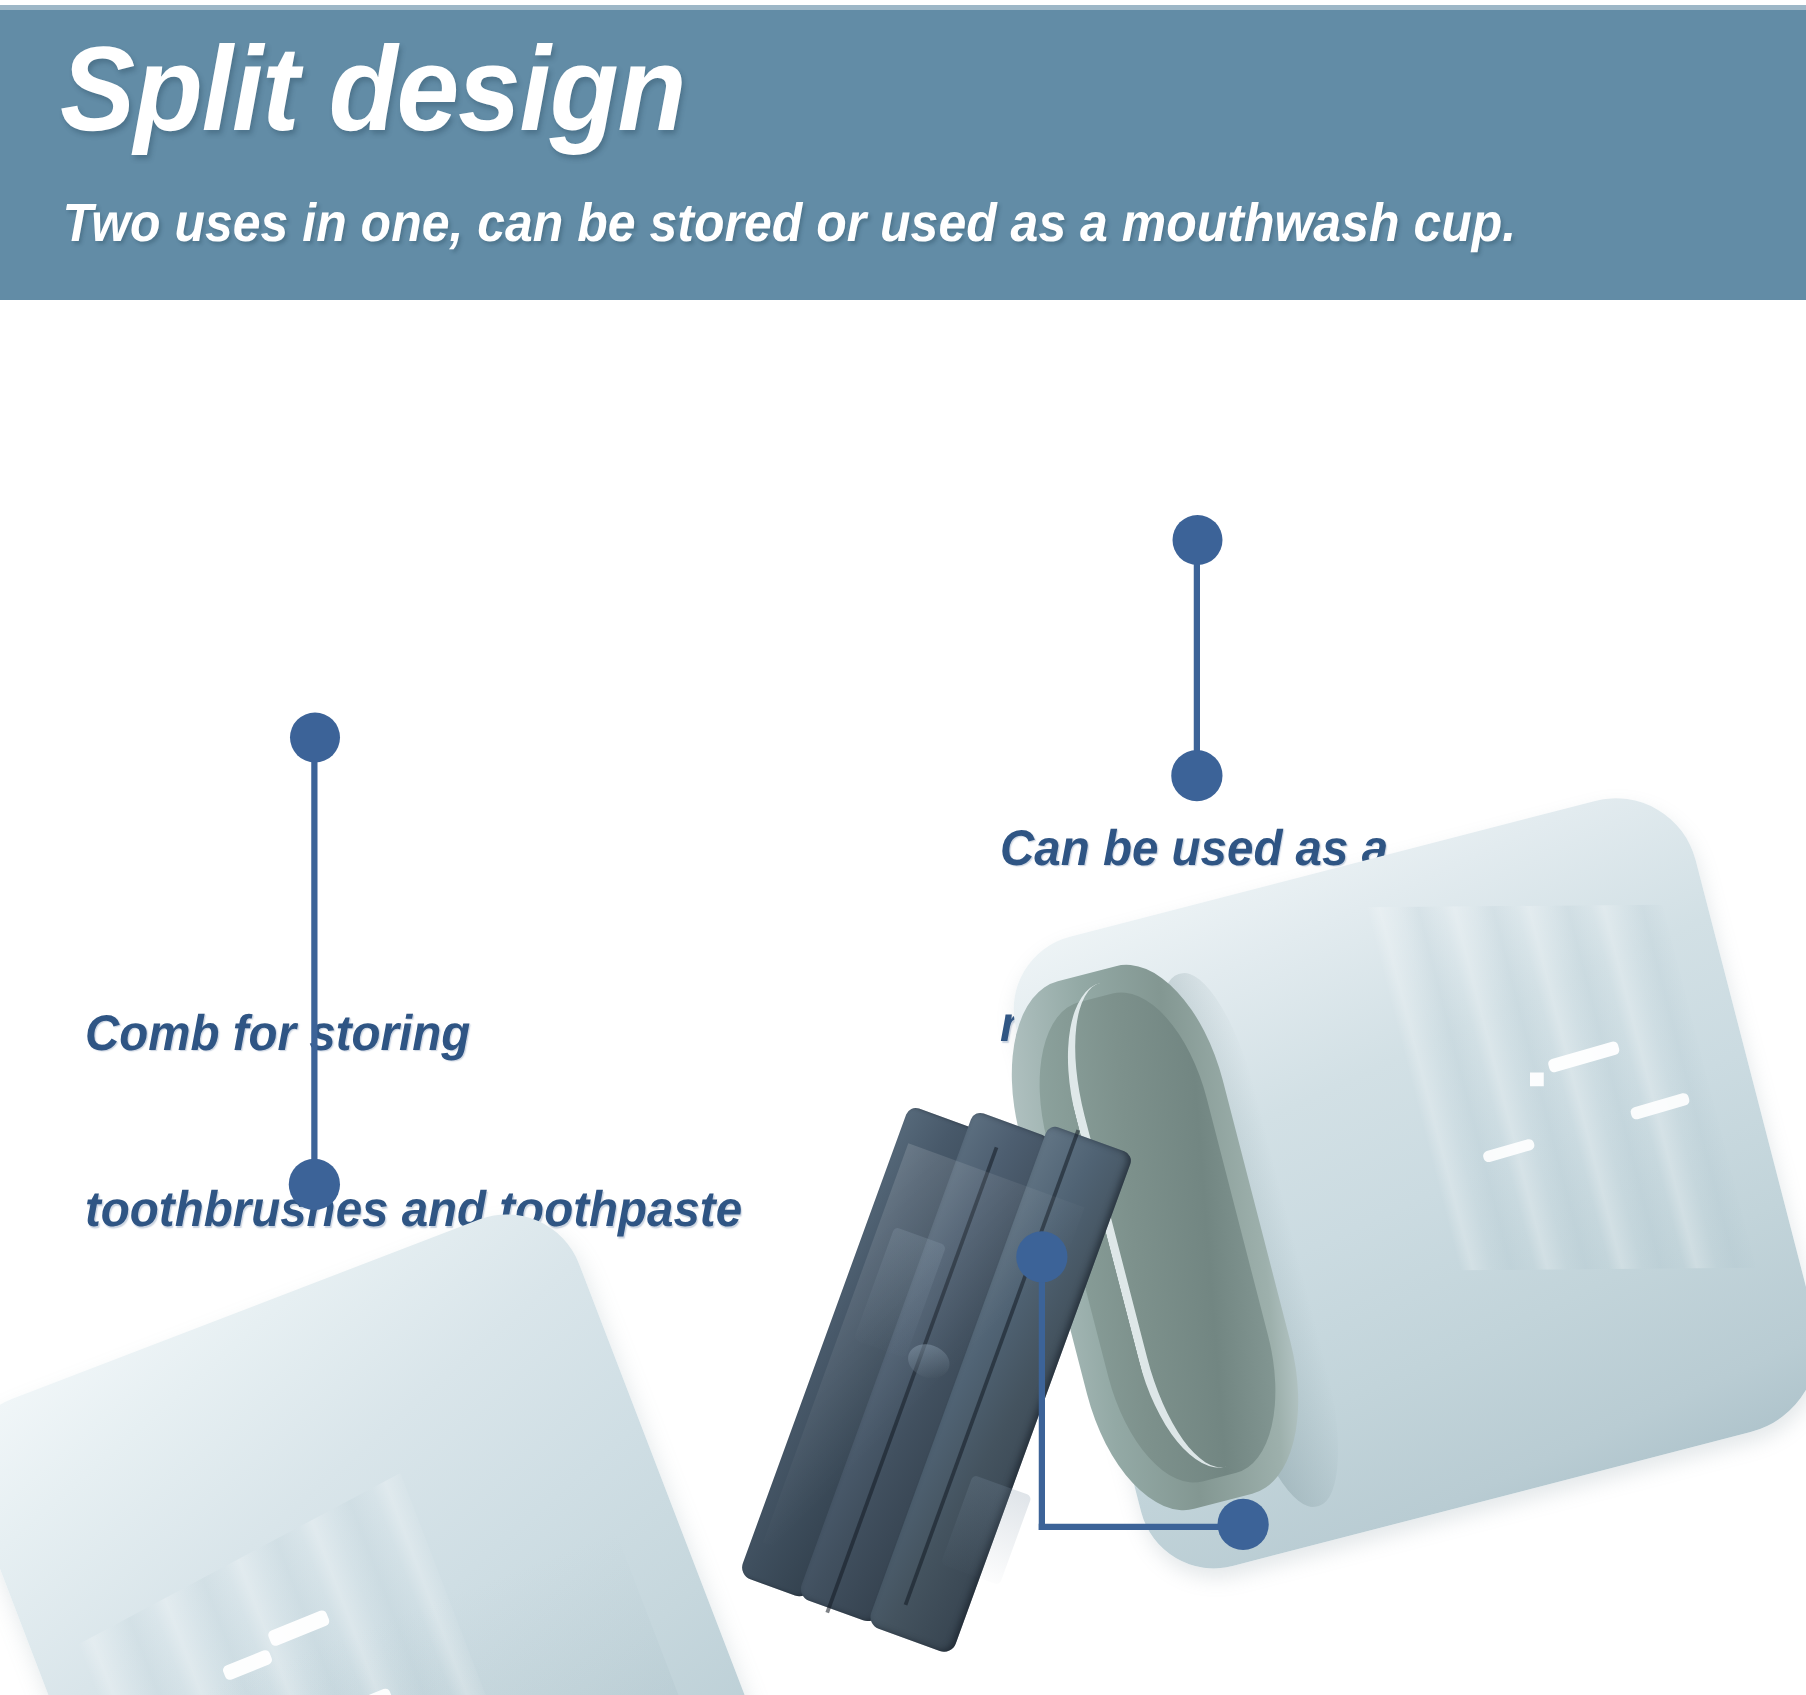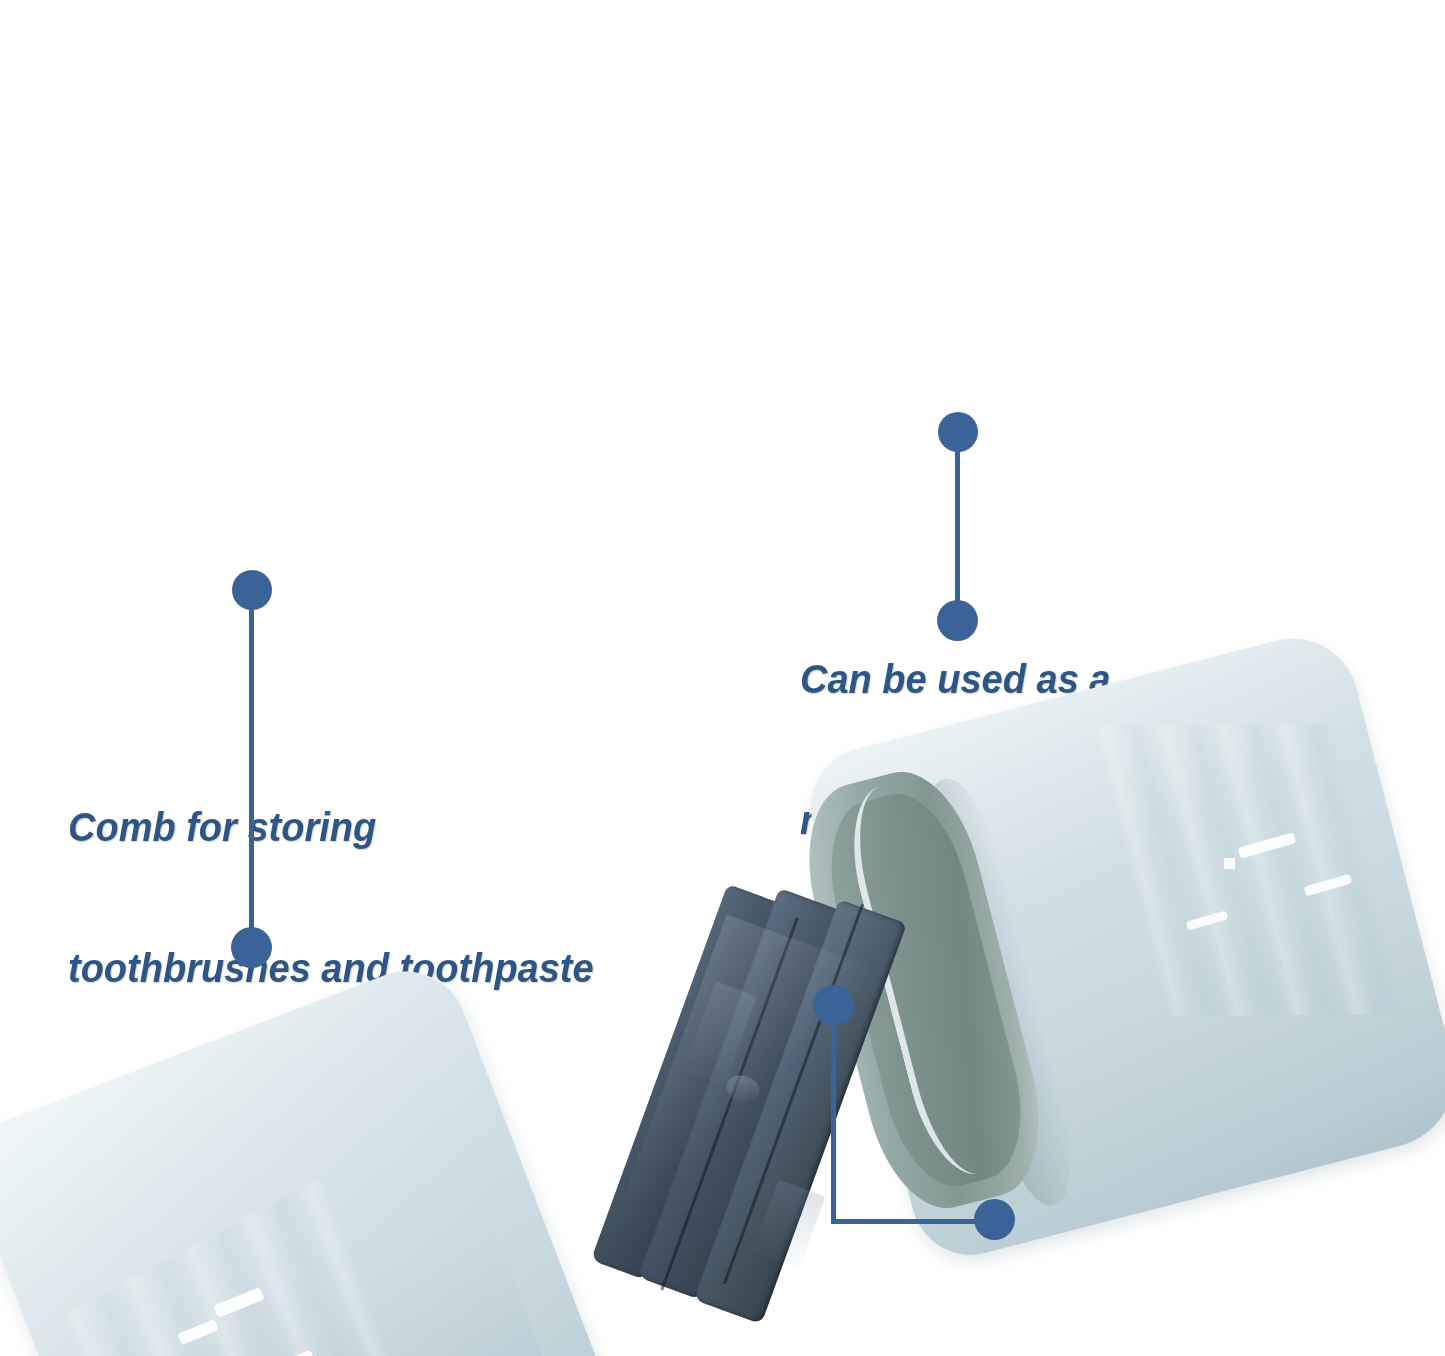--- a/index.html
+++ b/index.html
@@ -255,20 +255,25 @@
     position:absolute; left:88px; top:40px; width:150px; height:340px;
     background:linear-gradient(115deg, rgba(255,255,255,0.14) 0%, rgba(255,255,255,0.0) 55%);
     transform:rotate(20deg);
   }
 </style>
 </head>
 <body>
 
 <div class="page">
 
+  <div class="header">
+    <div class="header-topline"></div>
+    <div class="title">Split design</div>
+    <div class="subtitle">Two uses in one, can be stored or used as a mouthwash cup.</div>
+  </div>
 
   <div class="stage">
 
     <div class="cup-wrap">
       <div class="cup-body"></div>
       <div class="cup-ribs"></div>
       <div class="cup-edge-shade"></div>
       <div class="cup-mouth-outer"></div>
       <div class="cup-mouth-inner"></div>
       <div class="cup-rim-hi"></div>

